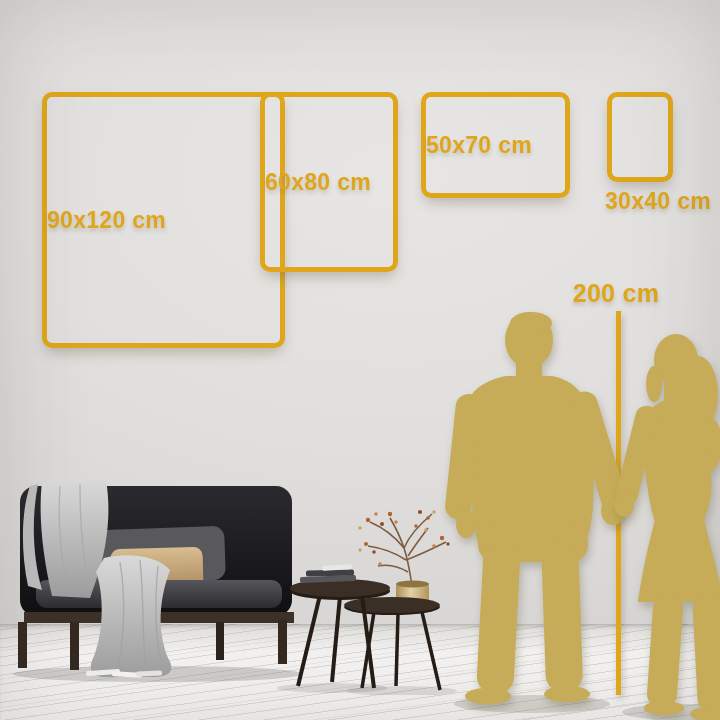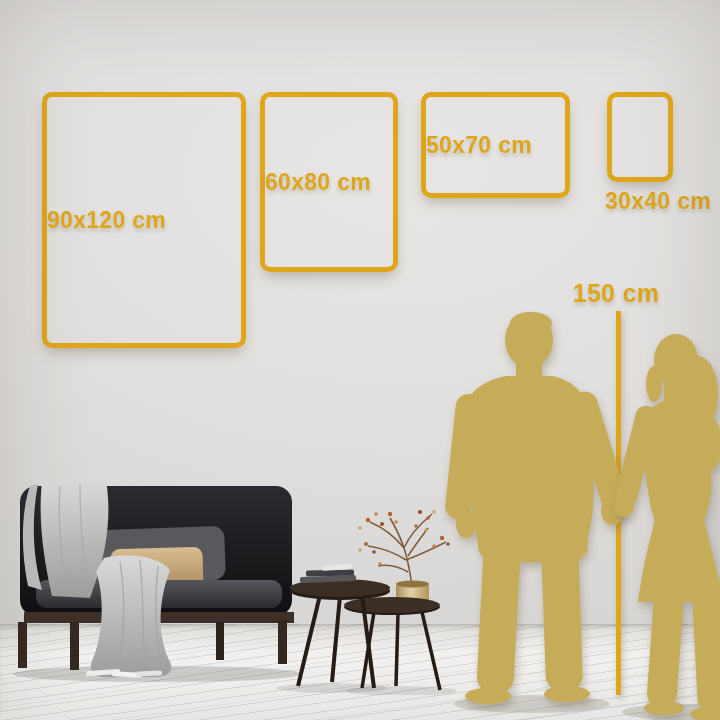--- a/index.html
+++ b/index.html
@@ -29,21 +29,21 @@
   .frame{
     position:absolute;box-sizing:border-box;
     border:5px solid #dfa61c;border-radius:10px;
     box-shadow: 0 7px 14px -3px rgba(110,100,75,0.40);
     display:flex;align-items:center;
   }
   .frame-label{
     color:#dfa61c;font-weight:bold;font-size:23px;letter-spacing:.3px;
     text-shadow:0 3px 4px rgba(115,105,80,0.30);white-space:nowrap;
   }
-  .f1{left:42px;top:92px;width:204px;height:256px;}
+  .f1{left:42px;top:92px;width:243px;height:256px;}
   .f2{left:260px;top:92px;width:138px;height:180px;}
   .f3{left:421px;top:92px;width:149px;height:106px;}
   .f4{left:607px;top:92px;width:66px;height:90px;}
   .label-below{
     position:absolute;left:586px;top:188px;width:110px;text-align:left;margin-left:19px;
   }
   
   .height-label{
     position:absolute;left:558px;top:279px;width:116px;text-align:center;
     color:#dfa61c;font-weight:bold;font-size:25px;letter-spacing:.3px;
@@ -73,21 +73,21 @@
   </div>
   <div class="frame f2">
     <span class="frame-label">60x80 cm</span>
   </div>
   <div class="frame f3">
     <span class="frame-label">50x70 cm</span>
   </div>
   <div class="frame f4"></div>
   <div class="frame-label label-below">30x40 cm</div>
 
-  <div class="height-label">150 cm</div>
+  <div class="height-label">200 cm</div>
   <div class="height-line"></div>
 
   <svg class="sofa-svg" width="300" height="205" viewBox="0 0 300 205">
     <defs>
       <linearGradient id="sofaG" x1="0" y1="0" x2="0" y2="1">
         <stop offset="0" stop-color="#2b2b2f"></stop>
           <stop offset="1" stop-color="#0f0f12"></stop>
       </linearGradient>
       <linearGradient id="seatG" x1="0" y1="0" x2="0" y2="1">
         <stop offset="0" stop-color="#55555b"></stop>

